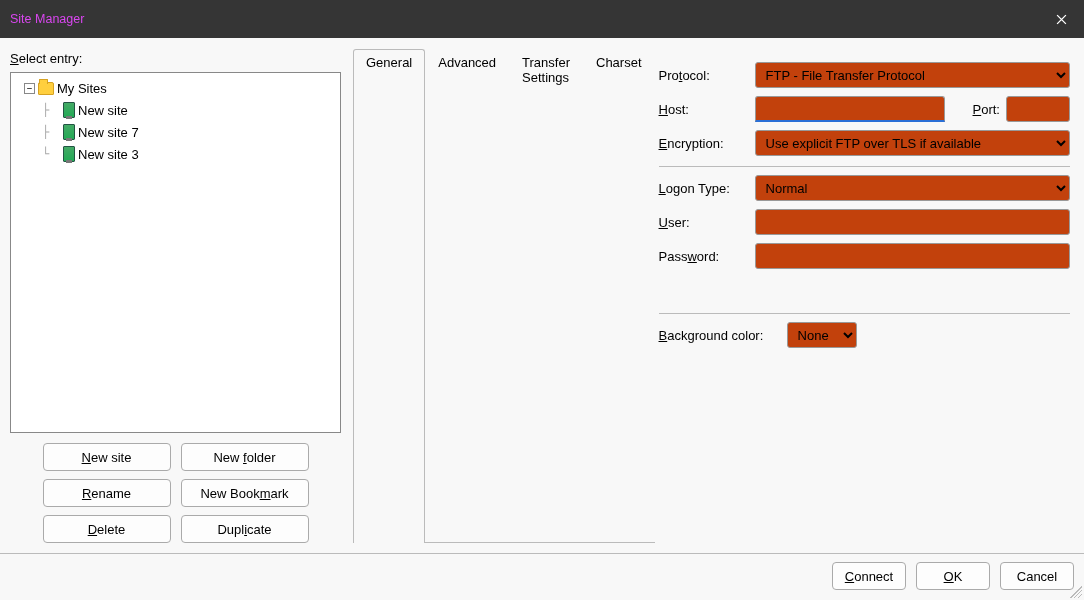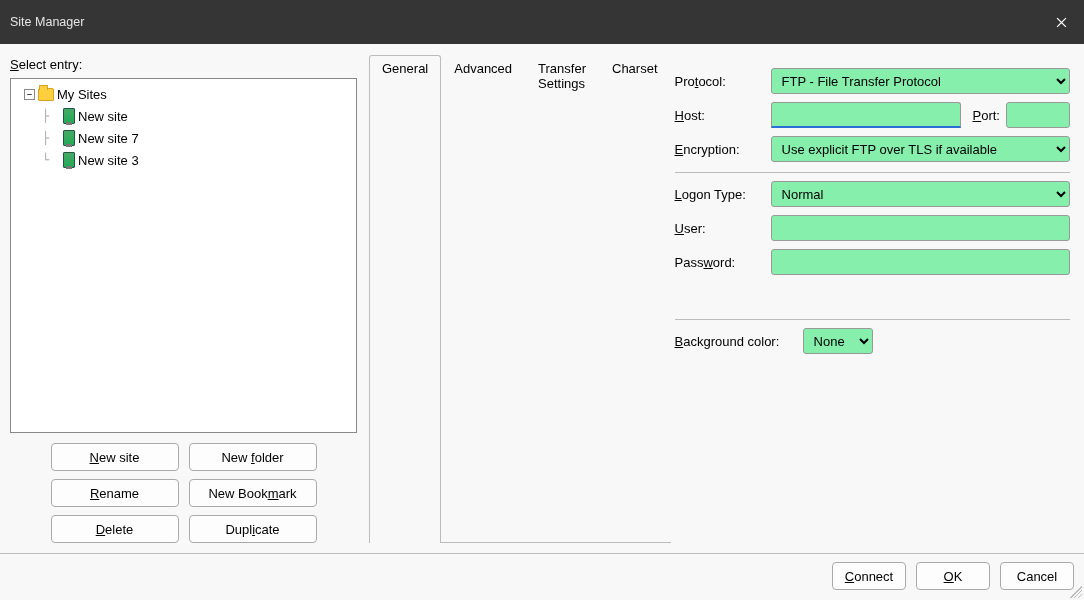--- a/index.html
+++ b/index.html
@@ -10,22 +10,22 @@
     background: #f8f8f8;
     color: #000;
     width: 1084px;
     height: 600px;
     overflow: hidden;
     display: flex;
     flex-direction: column;
   }
   .titlebar {
     background: #353535;
-    color: #e5e5e5;
-    height: 44px;
+    color: #d946ef;
+    height: 38px;
     display: flex;
     align-items: center;
     padding: 0 0 0 10px;
   }
   .titlebar .title { flex: 1; font-size: 12.5px; }
   .titlebar .close {
     width: 45px;
     height: 30px;
     display: flex;
     align-items: center;
@@ -161,26 +161,26 @@
   .row .flabel {
     width: 90px;
   }
   .row .flabel.wide { width: 122px; }
   select, input[type=text], input[type=password], textarea {
     font-family: inherit;
     font-size: 13px;
     border: 1px solid #999;
     border-radius: 3px;
     padding: 3px 6px;
-    background: #86efac;
+    background: #c2410c;
     height: 26px;
   }
   .flex1 { flex: 1; }
   .hostrow input.host { flex: 1; border-bottom: 2px solid #2a6fd6; border-radius: 3px 3px 0 0; }
-  .hostrow .port-label { margin-left: 6px; }
+  .hostrow .port-label { margin-left: 22px; }
   .hostrow input.port { width: 64px; }
   hr.sep {
     border: none;
     border-top: 1px solid #bbb;
     margin: 6px 0 4px 0;
   }
   .comments {
     flex: 1;
     display: flex;
     flex-direction: column;

